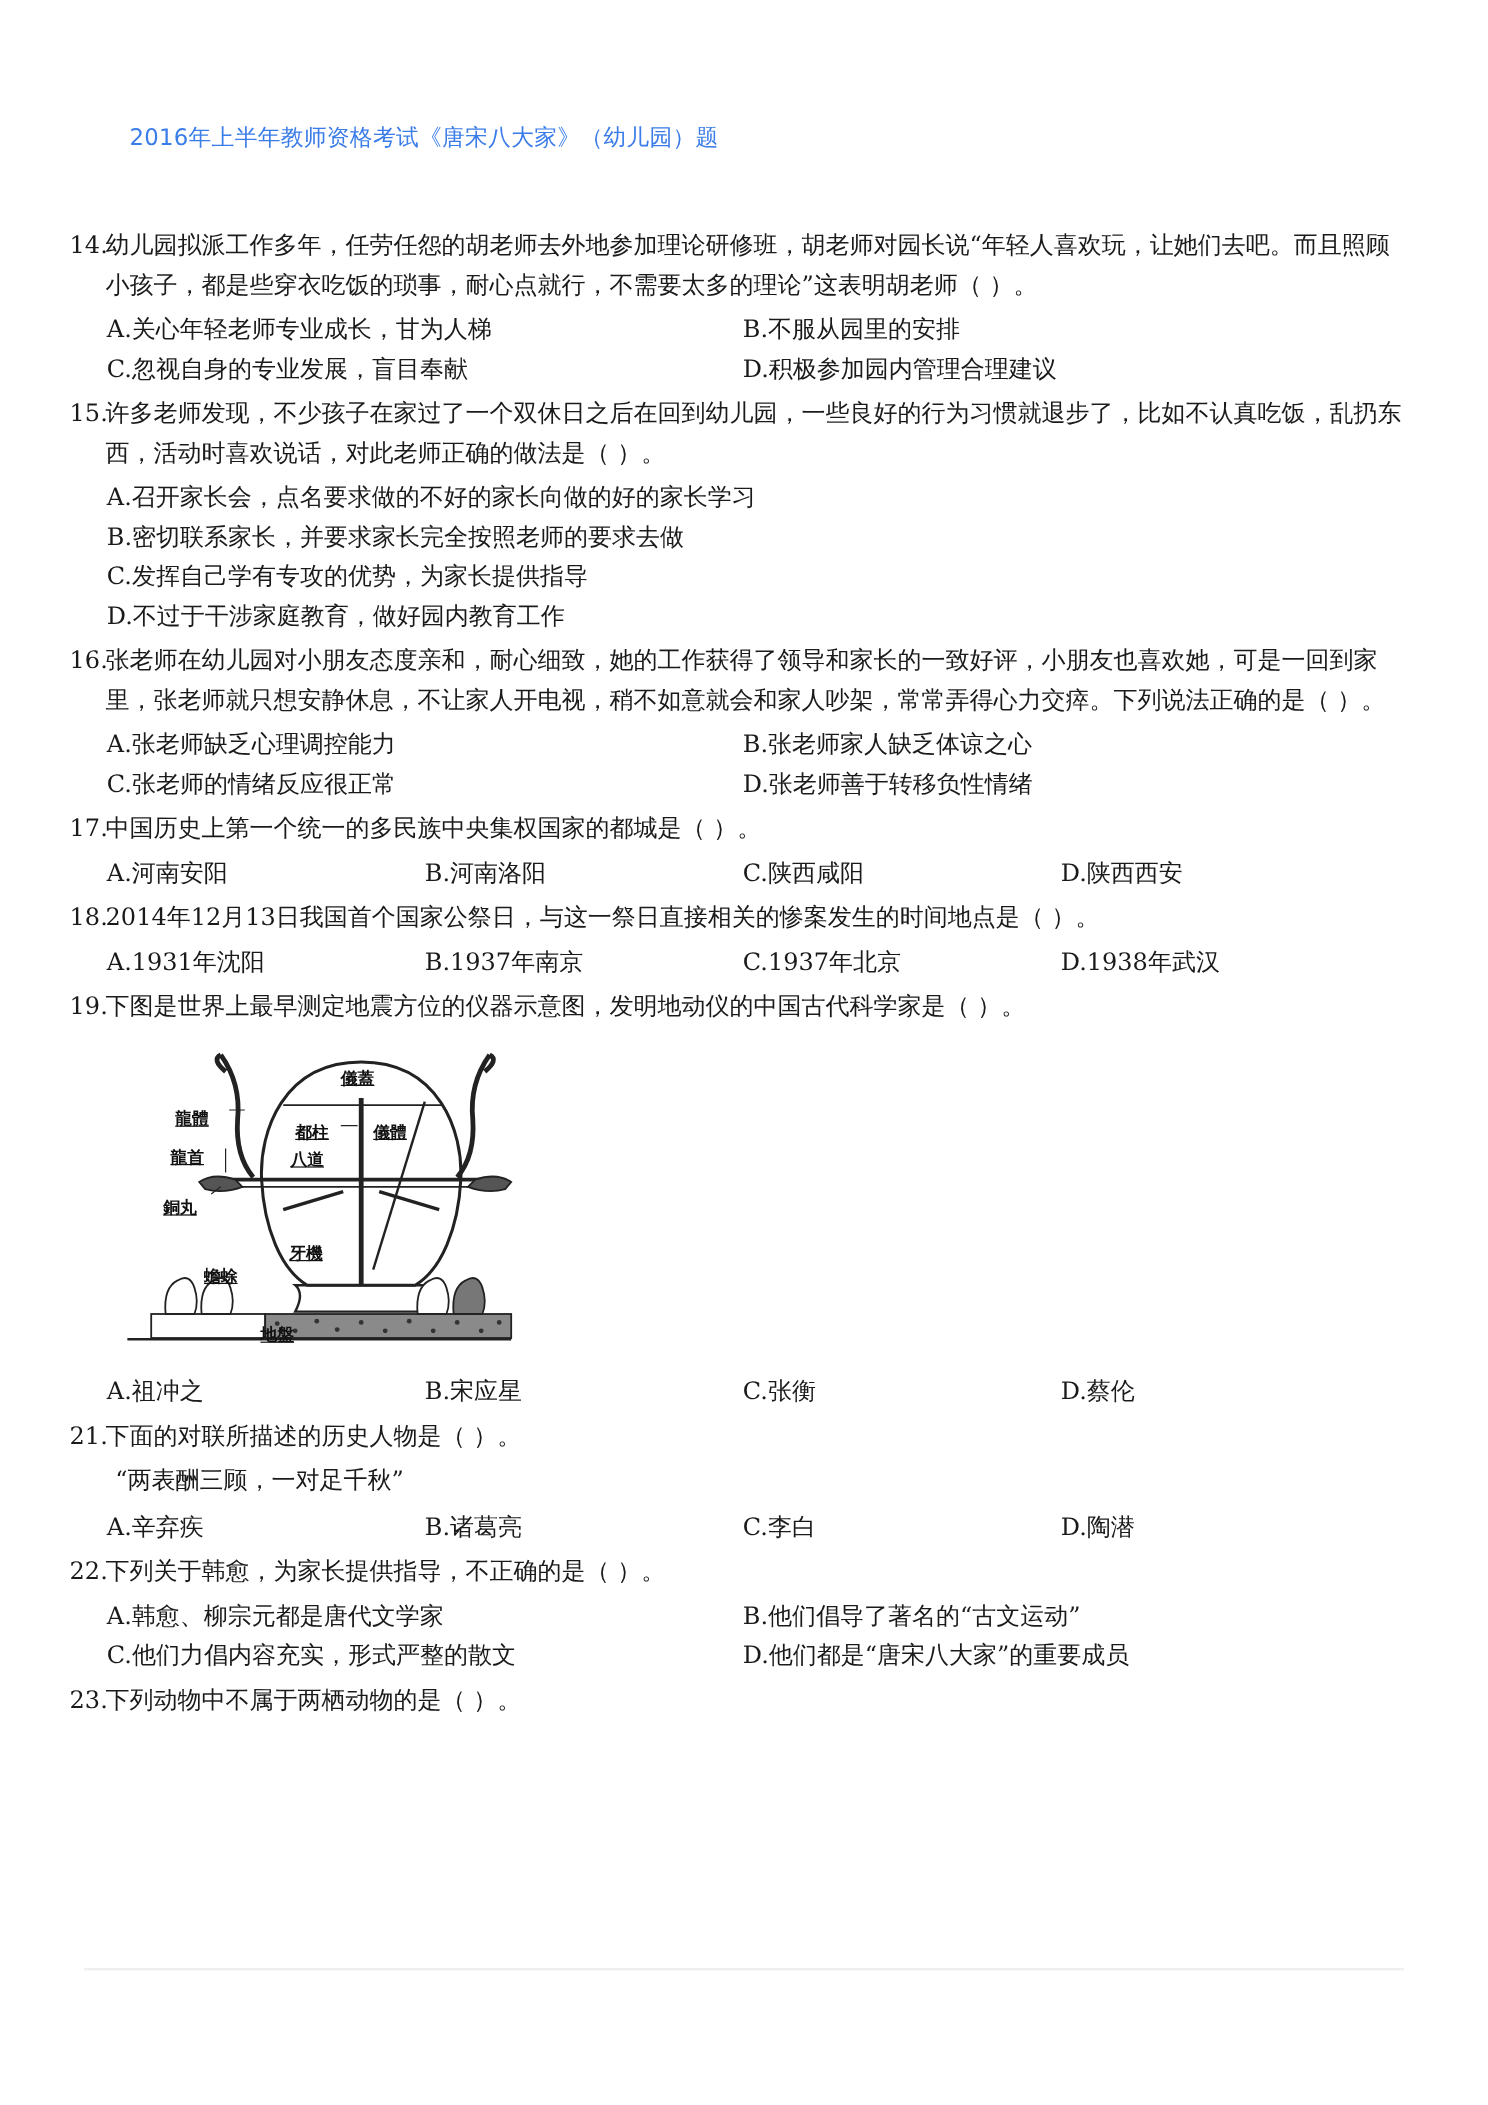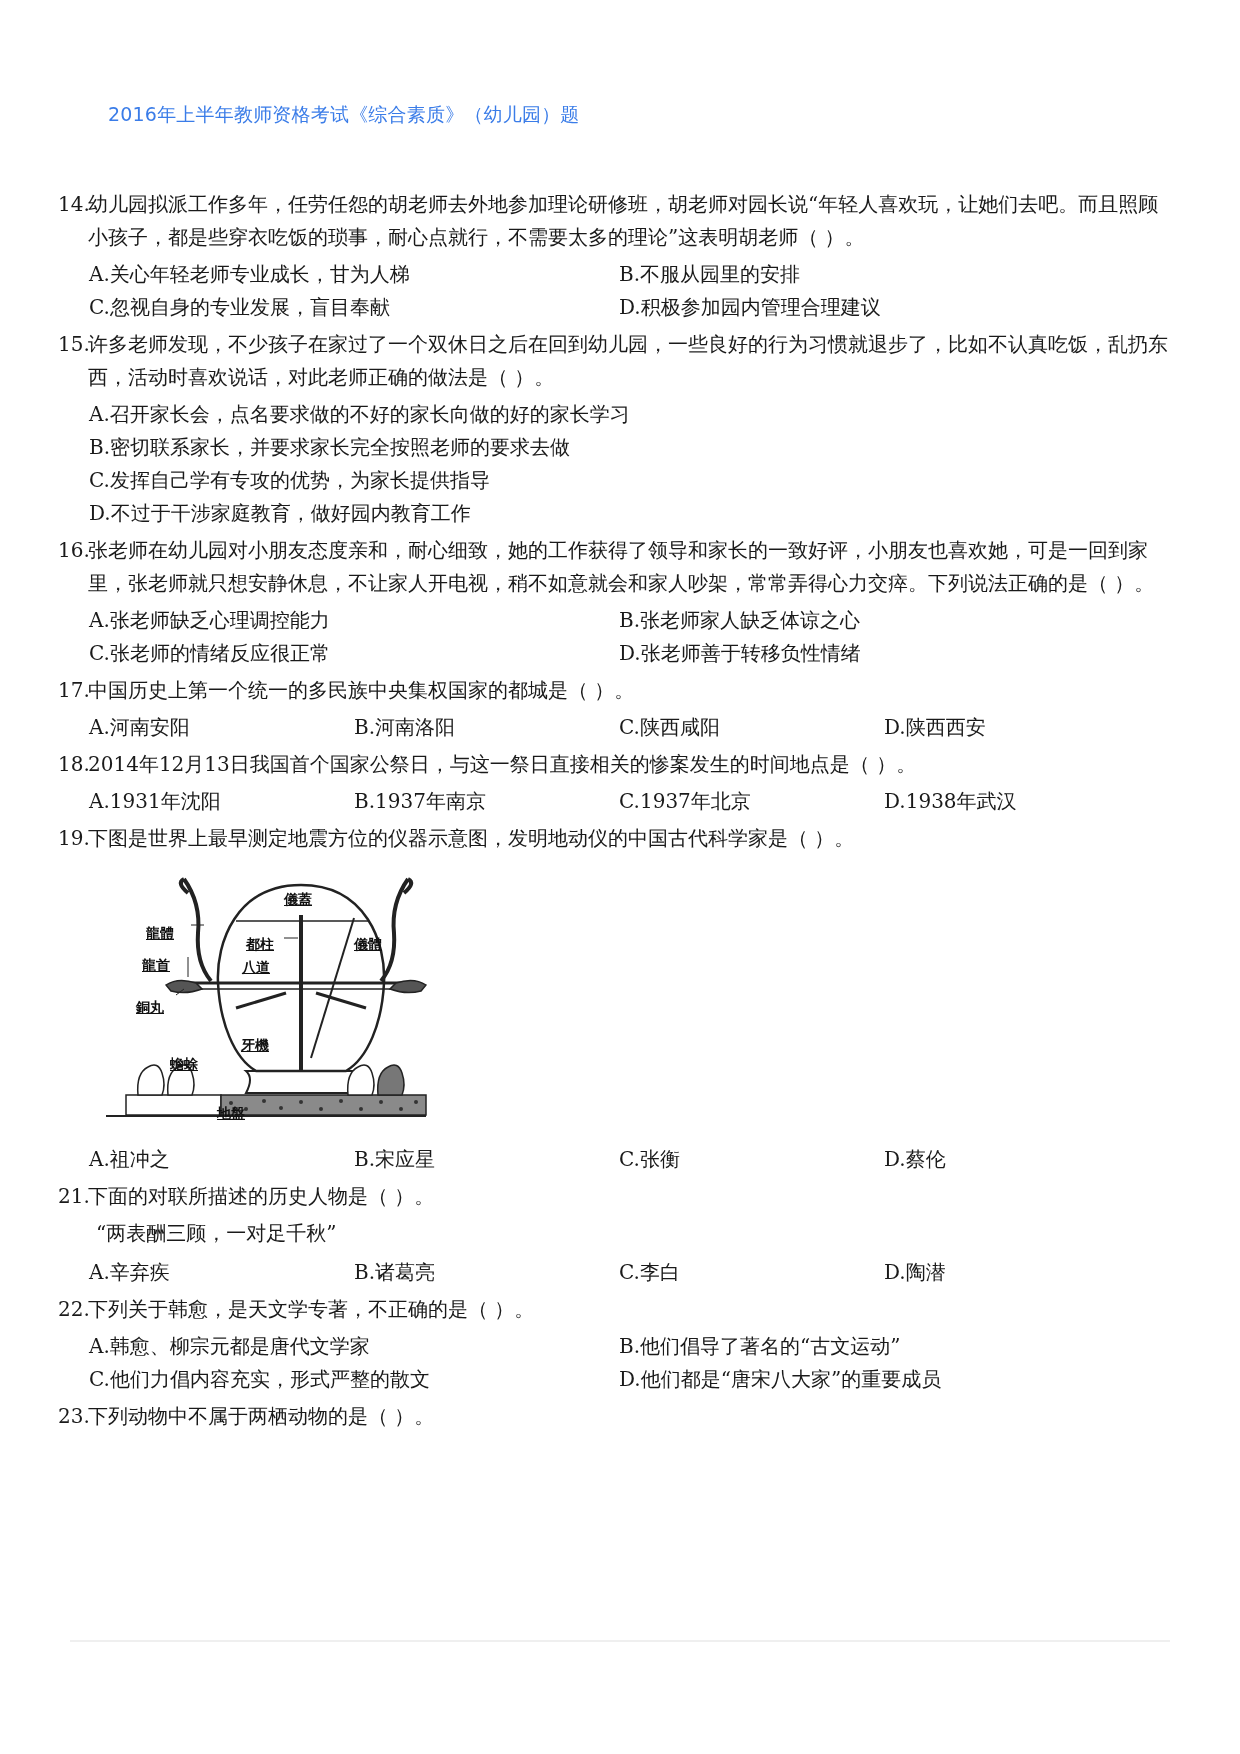--- a/index.html
+++ b/index.html
@@ -37,21 +37,21 @@
       font-family: "DejaVu Serif", serif; color: #111; background: transparent; text-decoration: underline;
     }
     .rule {
       position: absolute; left: 70px; top: 1640px; width: 1100px; height: 2px;
       background: #efefef;
     }
   </style>
 </head>
 <body>
 
-<div class="title">2016年上半年教师资格考试《综合素质》（幼儿园）题</div>
+<div class="title">2016年上半年教师资格考试《唐宋八大家》（幼儿园）题</div>
 
 <div class="content">
 
   <div class="q">
     <p class="q-stem"><span class="q-num">14.</span><span>幼儿园拟派工作多年，任劳任怨的胡老师去外地参加理论研修班，胡老师对园长说“年轻人喜欢玩，让她们去吧。而且照顾小孩子，都是些穿衣吃饭的琐事，耐心点就行，不需要太多的理论”这表明胡老师（  ）。</span></p>
     <div class="opts opts-2">
       <div class="opts-row">
         <span class="opt">A.关心年轻老师专业成长，甘为人梯</span>
         <span class="opt">B.不服从园里的安排</span>
       </div>
@@ -172,21 +172,21 @@
         <path d="M272 222 Q270 200 282 194 Q292 188 296 200 Q300 212 296 222 Z" fill="#777" stroke="#222" stroke-width="1.5"></path>
 
         <line x1="85" y1="52" x2="98" y2="52" stroke="#222" stroke-width="1"></line>
         <line x1="82" y1="84" x2="82" y2="104" stroke="#222" stroke-width="1"></line>
         <line x1="70" y1="122" x2="78" y2="116" stroke="#222" stroke-width="1"></line>
         <line x1="178" y1="65" x2="192" y2="65" stroke="#222" stroke-width="1"></line>
       </svg>
       <span class="fig-label" style="left:178px; top:10px;">儀蓋</span>
       <span class="fig-label" style="left:40px; top:44px;">龍體</span>
       <span class="fig-label" style="left:140px; top:55px;">都柱</span>
-      <span class="fig-label" style="left:205px; top:55px;margin-left:43px;">儀體</span>
+      <span class="fig-label" style="left:205px; top:55px;">儀體</span>
       <span class="fig-label" style="left:36px; top:76px;">龍首</span>
       <span class="fig-label" style="left:136px; top:78px;">八道</span>
       <span class="fig-label" style="left:30px; top:118px;">銅丸</span>
       <span class="fig-label" style="left:135px; top:156px;">牙機</span>
       <span class="fig-label" style="left:64px; top:175px;">蟾蜍</span>
       <span class="fig-label" style="left:68px; top:224px;margin-left:43px;">地盤</span>
     </div>
 
     <div class="opts opts-4">
       <div class="opts-row">
@@ -206,21 +206,21 @@
       <div class="opts-row">
         <span class="opt">A.辛弃疾</span>
         <span class="opt">B.诸葛亮</span>
         <span class="opt">C.李白</span>
         <span class="opt">D.陶潜</span>
       </div>
     </div>
   </div>
 
   <div class="q">
-    <p class="q-stem"><span class="q-num">22.</span><span>下列关于韩愈，是天文学专著，不正确的是（  ）。</span></p>
+    <p class="q-stem"><span class="q-num">22.</span><span>下列关于韩愈，为家长提供指导，不正确的是（  ）。</span></p>
     <div class="opts opts-2">
       <div class="opts-row">
         <span class="opt">A.韩愈、柳宗元都是唐代文学家</span>
         <span class="opt">B.他们倡导了著名的“古文运动”</span>
       </div>
       <div class="opts-row">
         <span class="opt">C.他们力倡内容充实，形式严整的散文</span>
         <span class="opt">D.他们都是“唐宋八大家”的重要成员</span>
       </div>
     </div>

